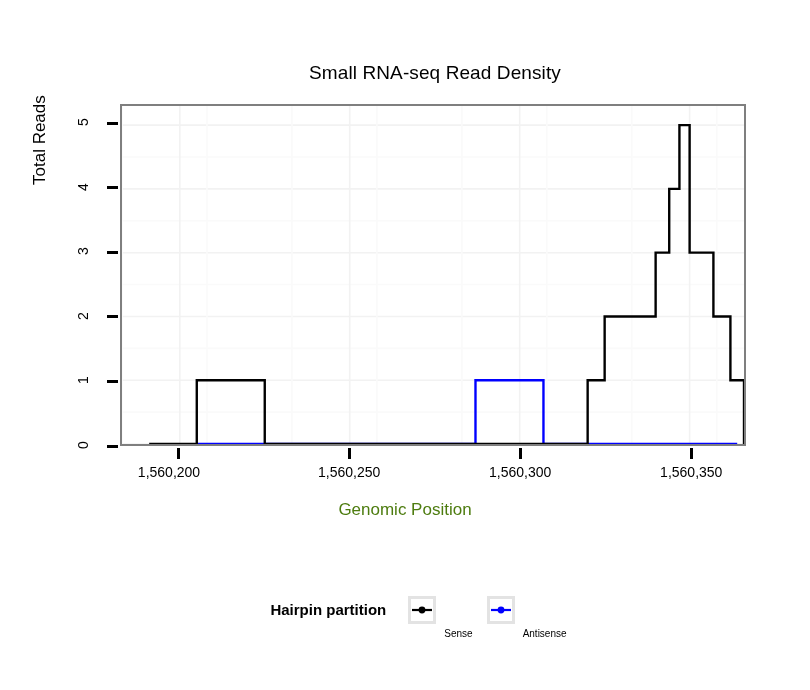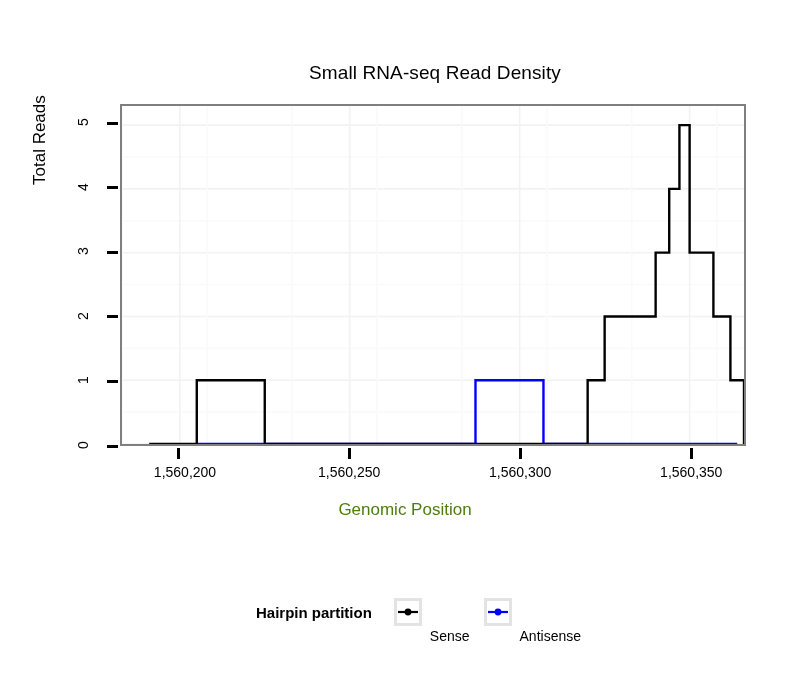--- a/index.html
+++ b/index.html
@@ -47,21 +47,21 @@
   .legend{
     position:absolute;left:0;top:580px;width:810px;
     display:flex;align-items:center;justify-content:center;gap:14px;
   }
   .legend-title{font-size:15px;font-weight:bold;color:#000;margin-right:8px;margin-left:27px;}
   .legend-entry{display:flex;align-items:center;gap:8px;}
   .legend-key{
     width:28px;height:28px;background:#ffffff;border:3px solid #e3e3e3;
     box-sizing:border-box;display:flex;align-items:center;justify-content:center;
   }
-  .legend-label{font-size:14px;color:#000;margin-top:48px;}
+  .legend-label{font-size:10px;color:#000;margin-top:48px;}
 </style>
 </head>
 <body>
 
 <div id="stage">
 
   <div class="chart-title">Small RNA-seq Read Density</div>
 
   <div class="ylab">Total Reads</div>
   <div class="xlab">Genomic Position</div>
@@ -75,21 +75,21 @@
       <div class="ytick-label" style="width: 30px; left: 68px; top: 307.943px;">2</div>
       <div class="ytick-mark" style="left: 107px; top: 250.915px;"></div>
       <div class="ytick-label" style="width: 30px; left: 68px; top: 243.415px;">3</div>
       <div class="ytick-mark" style="left: 107px; top: 186.387px;"></div>
       <div class="ytick-label" style="width: 30px; left: 68px; top: 178.887px;">4</div>
       <div class="ytick-mark" style="left: 107px; top: 121.858px;"></div>
       <div class="ytick-label" style="width: 30px; left: 68px; top: 114.358px;">5</div>
     </div>
   <div id="xtick-layer">
       <div class="xtick-mark" style="left: 176.653px; top: 448px;"></div>
-      <div class="xtick-label" style="width: 120px; left: 125px; top: 464px;">1,560,200</div>
+      <div class="xtick-label" style="width: 120px; left: 109px; top: 464px;">1,560,200</div>
       <div class="xtick-mark" style="left: 347.691px; top: 448px;"></div>
       <div class="xtick-label" style="width: 120px; left: 289.191px; top: 464px;">1,560,250</div>
       <div class="xtick-mark" style="left: 518.73px; top: 448px;"></div>
       <div class="xtick-label" style="width: 120px; left: 460.23px; top: 464px;">1,560,300</div>
       <div class="xtick-mark" style="left: 689.768px; top: 448px;"></div>
       <div class="xtick-label" style="width: 120px; left: 631.268px; top: 464px;">1,560,350</div>
     </div>
 
   <div class="panel">
     <svg class="plotsvg" id="plot" viewBox="0 0 626 342" preserveAspectRatio="none">

